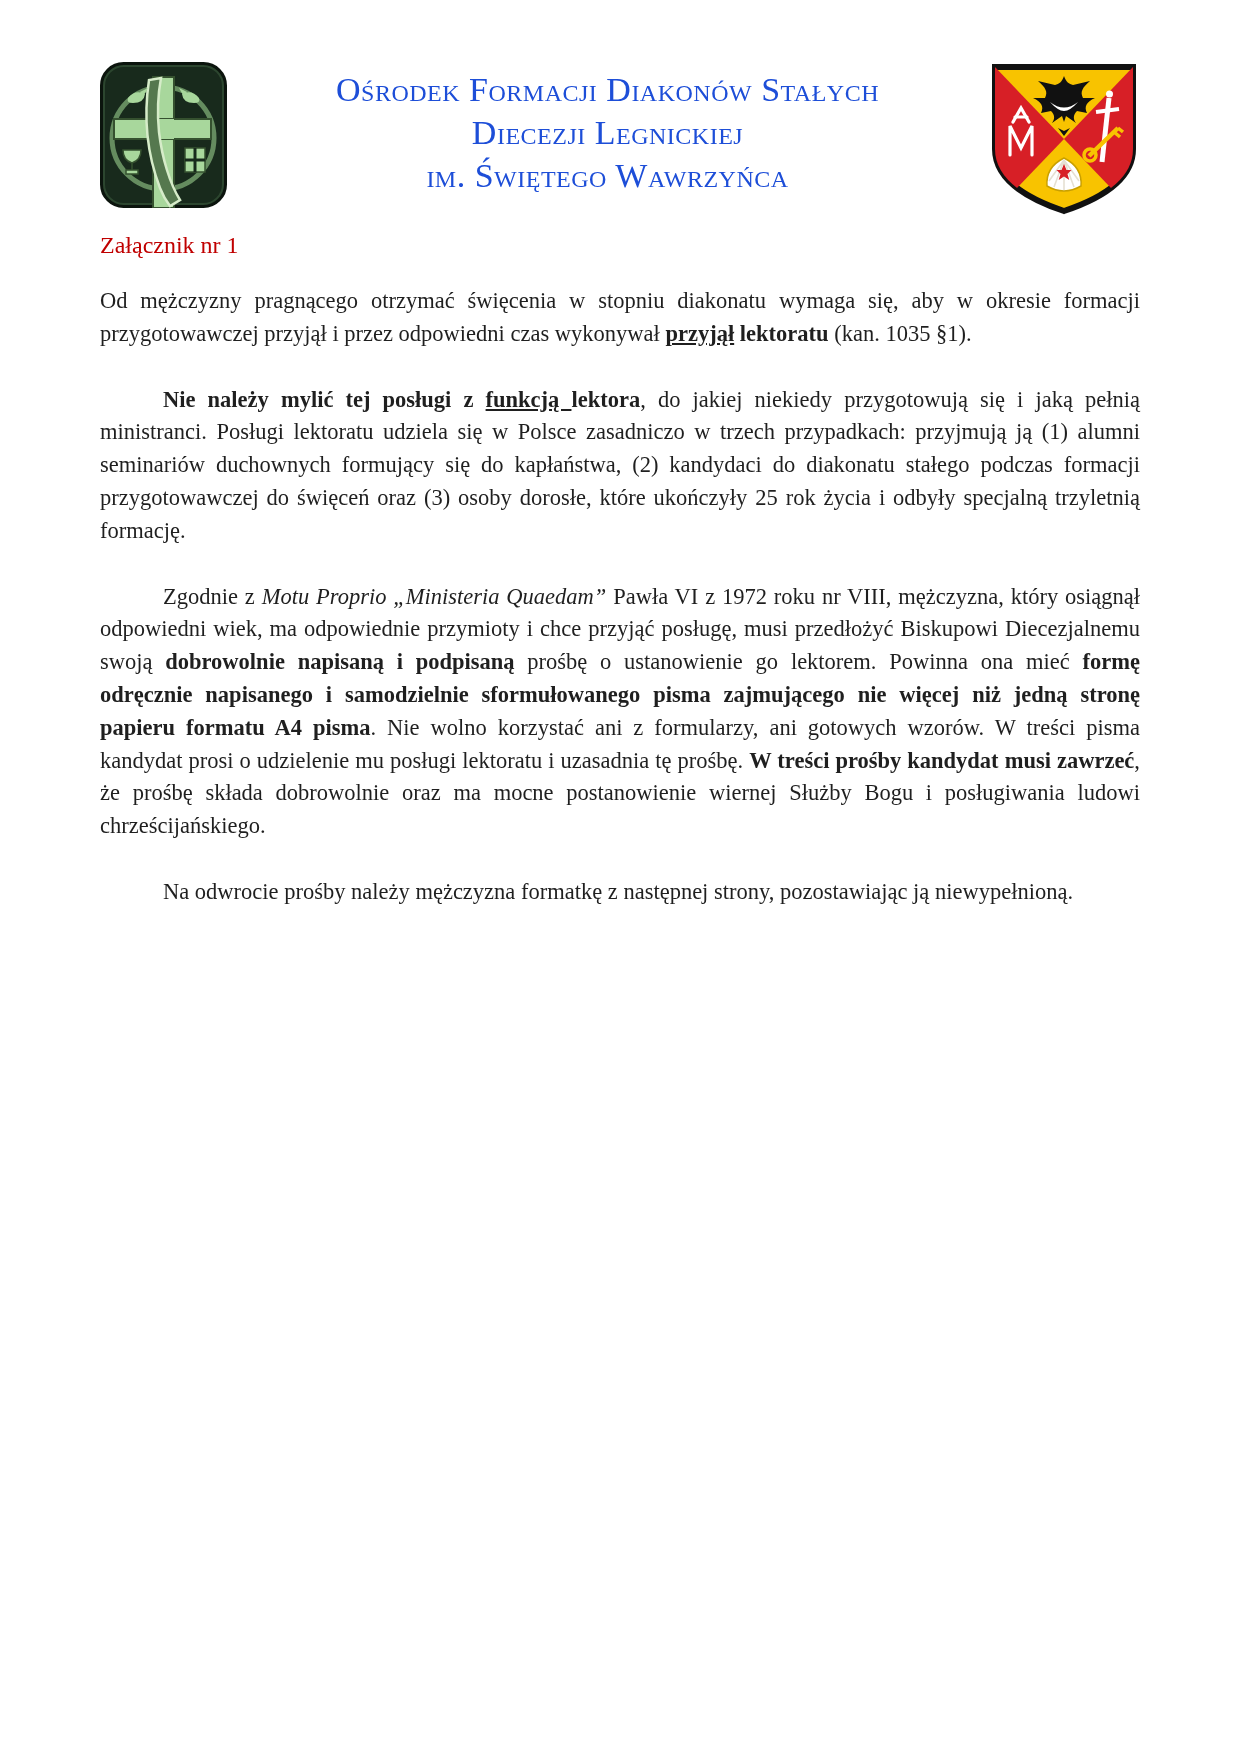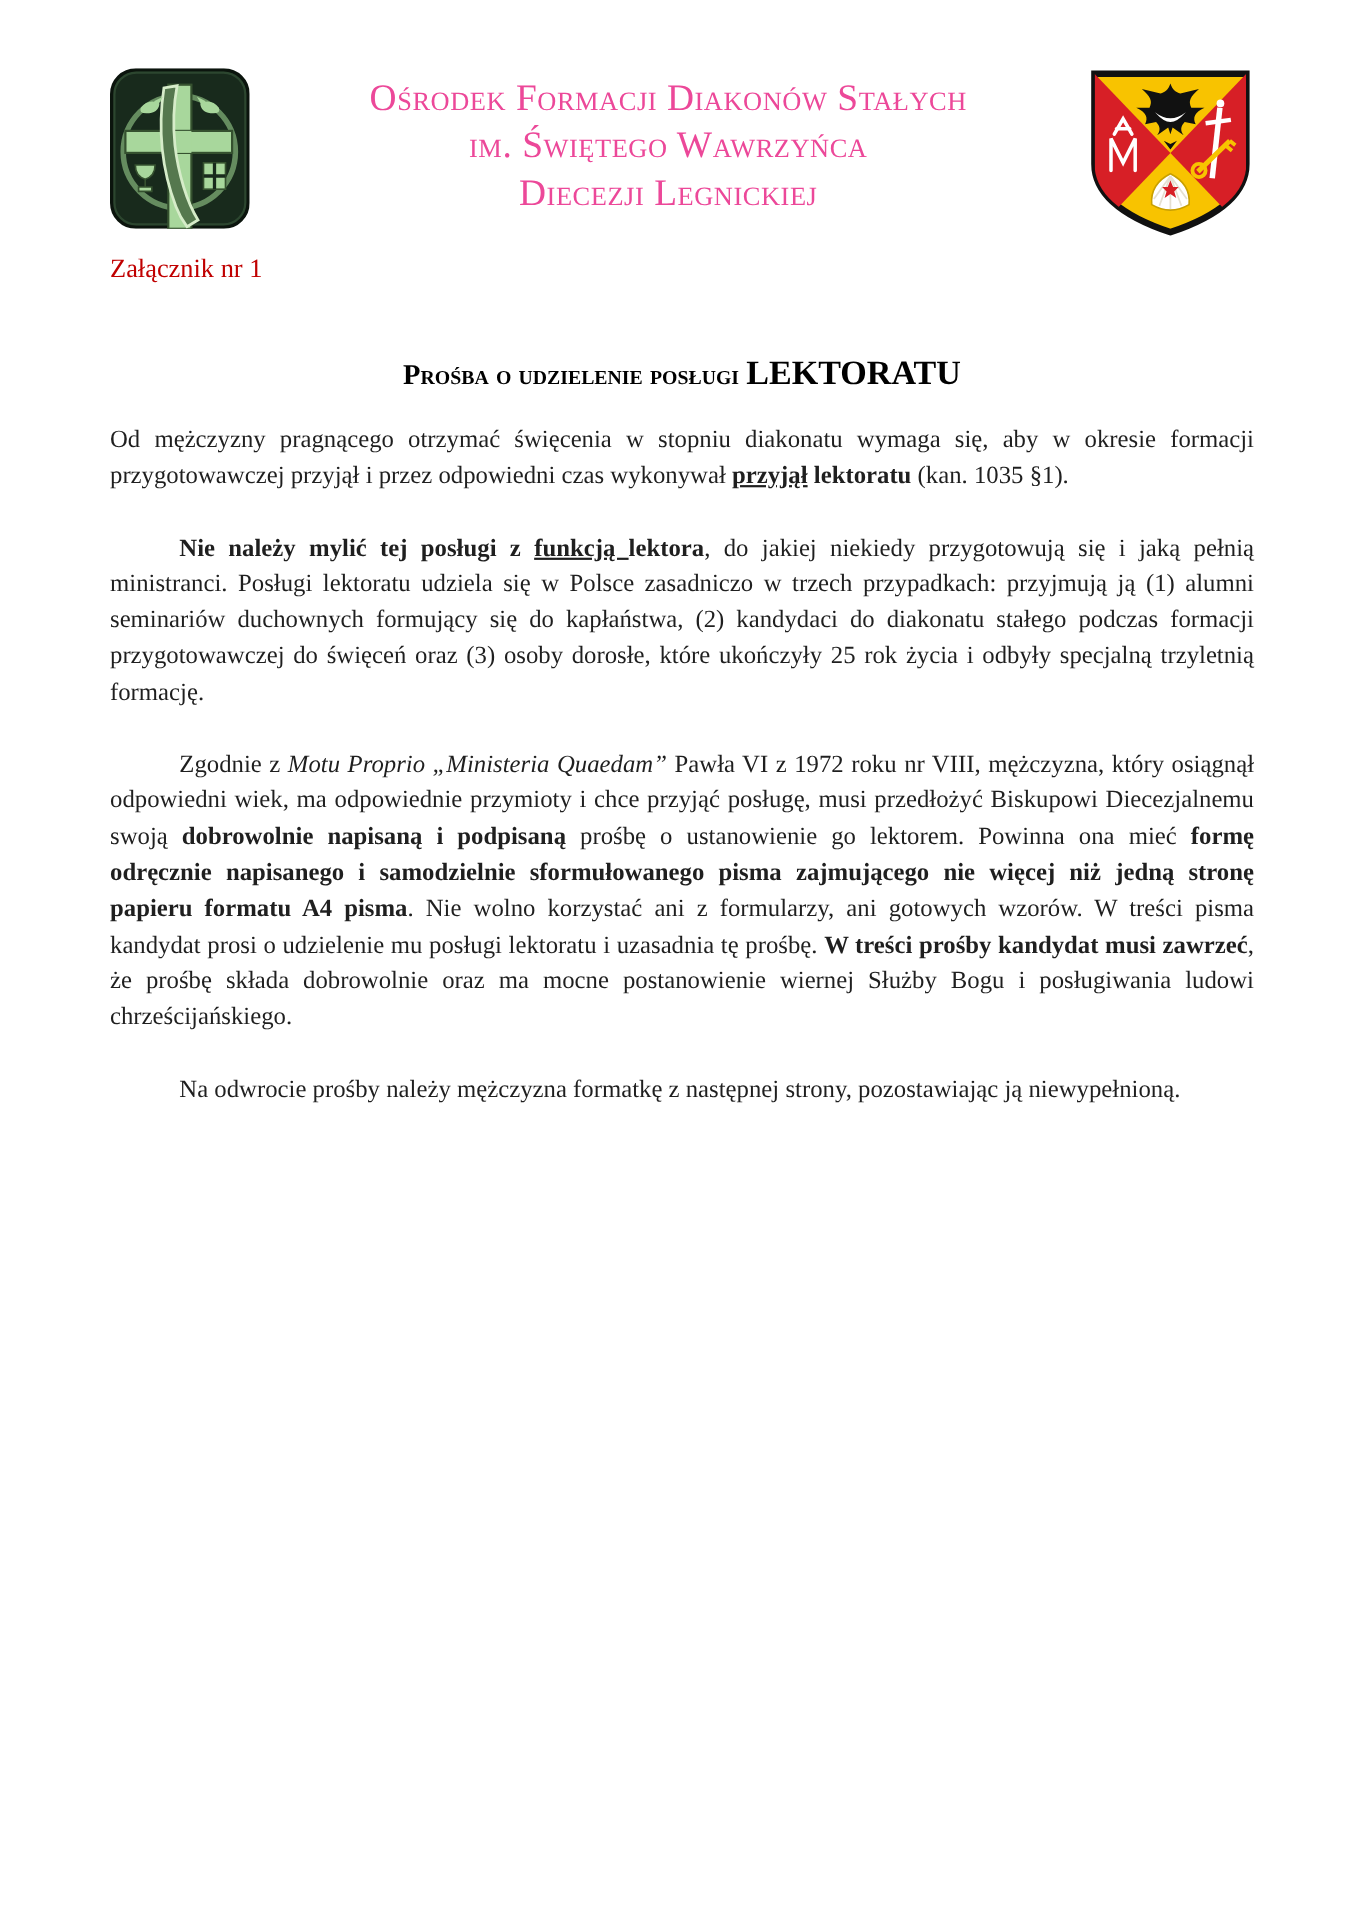--- a/index.html
+++ b/index.html
@@ -22,21 +22,21 @@
     justify-content: space-between;
   }
   .logo-box { width: 127px; height: 146px; flex: 0 0 auto; }
   .crest-box { width: 152px; height: 158px; flex: 0 0 auto; margin-top: -2px; }
   .org-title {
     flex: 1 1 auto;
     text-align: center;
     font-variant: small-caps;
     font-size: 34px;
     line-height: 43px;
-    color: #ec4899;
+    color: #1d4ed8;
     padding-top: 6px;
     letter-spacing: 0.5px;
   }
   
   .attachment {
     margin-top: 14px;
     font-size: 24px;
     color: #c00000;
   }
   
@@ -90,22 +90,22 @@
         <g>
           <rect x="85" y="86" width="20" height="24" fill="#a8d79c" stroke="#35512f" stroke-width="1.5"></rect>
           <line x1="95" y1="86" x2="95" y2="110" stroke="#182a1c" stroke-width="3"></line>
           <line x1="85" y1="98" x2="105" y2="98" stroke="#182a1c" stroke-width="3"></line>
         </g>
       </svg>
     </div>
 
     <div class="org-title">
       <div>Ośrodek Formacji Diakonów Stałych</div>
+      <div>Diecezji Legnickiej</div>
       <div>im. Świętego Wawrzyńca</div>
-      <div>Diecezji Legnickiej</div>
     </div>
 
     <div class="crest-box">
       <svg viewBox="0 0 152 158" width="152" height="158" aria-hidden="true">
         <defs>
           <clipPath id="shieldClip">
             <path d="M7,7 H145 V89 Q145 128 76 151 Q7 128 7 89 Z"></path>
           </clipPath>
         </defs>
 
@@ -142,23 +142,20 @@
             <path d="M76 100 L66 127 M76 100 L76 130 M76 100 L86 127 M76 100 L61 121 M76 100 L91 121" stroke="#e5e0d2" stroke-width="1.6" fill="none"></path>
             <path d="M76 104 l2.5 6 h5 l-4 4 1.8 6 -5.3 -3.6 -5.3 3.6 1.8 -6 -4 -4 h5 z" fill="#d71f26"></path>
           </g>
         </g>
       </svg>
     </div>
   </div>
 
   <div class="attachment">Załącznik nr 1</div>
 
-  <div class="doc-title">
-    <span class="smallcaps">Prośba o udzielenie posługi </span><span class="big">LEKTORATU</span>
-  </div>
 
   <div class="doc-body">
       <p class=""><span>Od mężczyzny pragnącego otrzymać święcenia w stopniu diakonatu wymaga się, aby w okresie formacji przygotowawczej </span><span style="font-weight: normal;">przyjął i przez odpowiedni czas wykonywał </span><span style="font-weight: bold; text-decoration: underline;">przyjął</span><span style="font-weight: bold;"> lektoratu</span><span> (kan. 1035 §1).</span></p>
       <p class="indent"><span style="font-weight: bold;">Nie należy mylić tej posługi z </span><span style="font-weight: bold; text-decoration: underline;">funkcją </span><span style="font-weight: bold;">lektora</span><span>, do jakiej niekiedy przygotowują się i jaką pełnią ministranci. Posługi lektoratu udziela się w Polsce zasadniczo w trzech przypadkach: przyjmują ją (1) alumni seminariów duchownych formujący się do kapłaństwa, (2) kandydaci do diakonatu stałego podczas formacji przygotowawczej do święceń oraz (3) osoby dorosłe, które ukończyły 25 rok życia i odbyły specjalną trzyletnią formację.</span></p>
       <p class="indent"><span>Zgodnie z </span><span style="font-style: italic;">Motu Proprio „Ministeria Quaedam”</span><span> Pawła VI z 1972 roku nr VIII, mężczyzna, który osiągnął odpowiedni wiek, ma odpowiednie przymioty i chce przyjąć posługę, musi przedłożyć Biskupowi Diecezjalnemu swoją </span><span style="font-weight: bold;">dobrowolnie napisaną i podpisaną</span><span> prośbę o ustanowienie go lektorem. Powinna ona mieć </span><span style="font-weight: bold;">formę odręcznie napisanego i samodzielnie sformułowanego pisma zajmującego nie więcej niż jedną stronę papieru formatu A4 pisma</span><span>. Nie wolno korzystać ani z formularzy, ani gotowych wzorów. W treści pisma kandydat prosi o udzielenie mu posługi lektoratu i uzasadnia tę prośbę. </span><span style="font-weight: bold;">W treści prośby kandydat musi zawrzeć</span><span>, że prośbę składa dobrowolnie oraz ma mocne postanowienie wiernej Służby Bogu i posługiwania ludowi chrześcijańskiego.</span></p>
       <p class="indent"><span>Na odwrocie prośby należy mężczyzna formatkę z następnej strony, pozostawiając ją niewypełnioną.</span></p>
     </div>
 
 </div>
 

